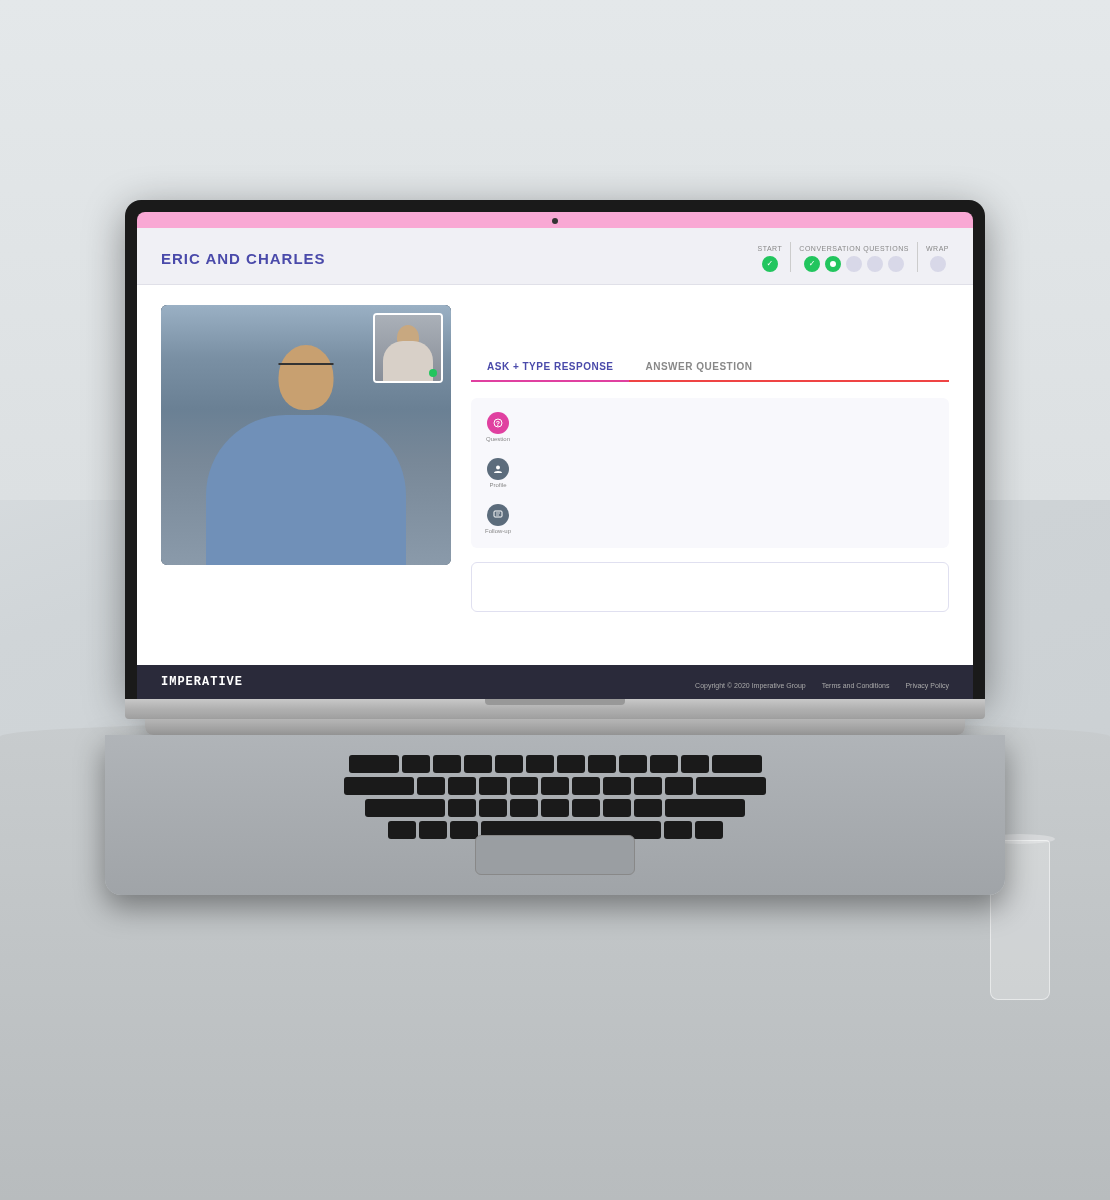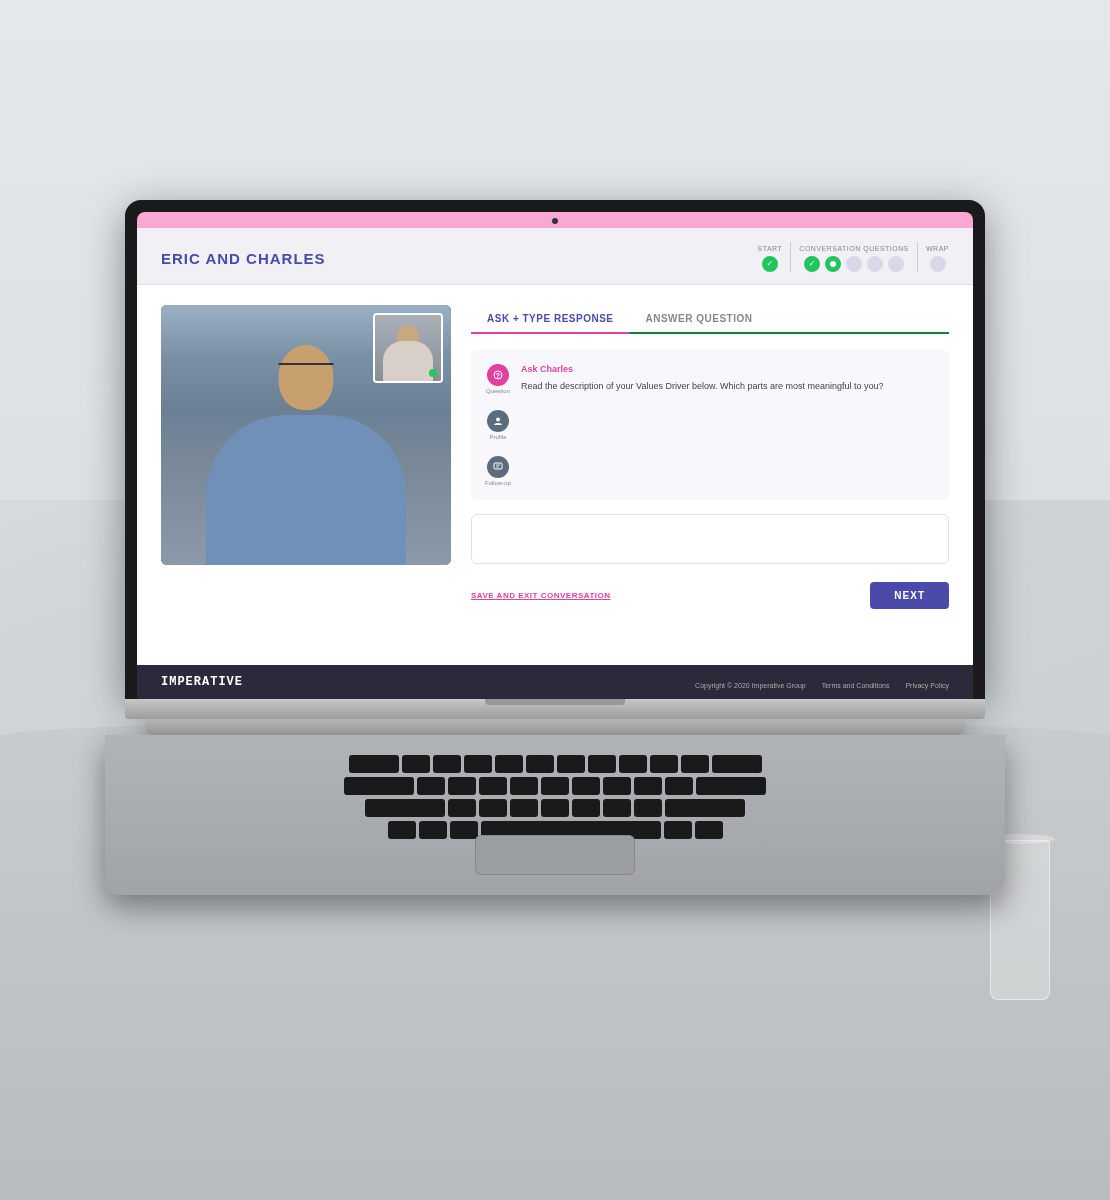--- a/index.html
+++ b/index.html
@@ -317,22 +317,23 @@
       border-radius: 50%;
     }
 
     
     .right-panel {
       flex: 1;
     }
 
     .tabs {
       display: flex;
-      border-bottom: 2px solid #15803d;
+      border-bottom: 2px solid #ef4444;
       margin-bottom: 16px;
+      margin-top: 48px;
     }
 
     .tab {
       padding: 8px 16px;
       font-size: 10px;
       font-weight: 700;
       color: #888;
       cursor: pointer;
       text-transform: uppercase;
       letter-spacing: 0.5px;
@@ -713,34 +714,26 @@
                     <svg width="10" height="10" viewBox="0 0 10 10">
                       <rect x="1" y="1" width="8" height="6" rx="1" fill="none" stroke="white" stroke-width="1"></rect>
                       <line x1="3" y1="3" x2="7" y2="3" stroke="white" stroke-width="0.8"></line>
                       <line x1="3" y1="5" x2="6" y2="5" stroke="white" stroke-width="0.8"></line>
                     </svg>
                   </div>
                   <span class="sidebar-icon-label">Follow-up</span>
                 </div>
               </div>
 
-              <div class="question-content">
-                <div class="question-author">Ask Charles</div>
-                <div class="question-text">Read the description of your Values Driver below. Which parts are most meaningful to you?</div>
-              </div>
             </div>
 
             
             <textarea class="response-area" style="width: 100%; padding: 8px; font-size: 9px; border: 1px solid rgb(224, 224, 240); border-radius: 6px; resize: none; outline: none;"></textarea>
 
             
-            <div class="bottom-actions">
-              <a class="save-exit-link" href="#">SAVE AND EXIT CONVERSATION</a>
-              <button class="next-button">NEXT</button>
-            </div>
 
           </div>
         </div>
 
         <div class="app-footer">
           <span class="footer-brand">IMPERATIVE</span>
           <div class="footer-links">
             <span>Copyright © 2020 Imperative Group</span>
             <a href="#" style="color:#aaa;text-decoration:none;">Terms and Conditions</a>
             <a href="#" style="color:#aaa;text-decoration:none;">Privacy Policy</a>

